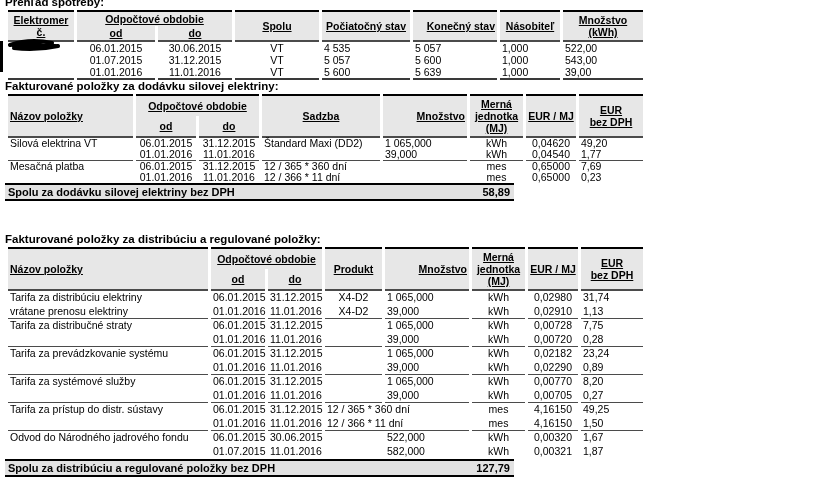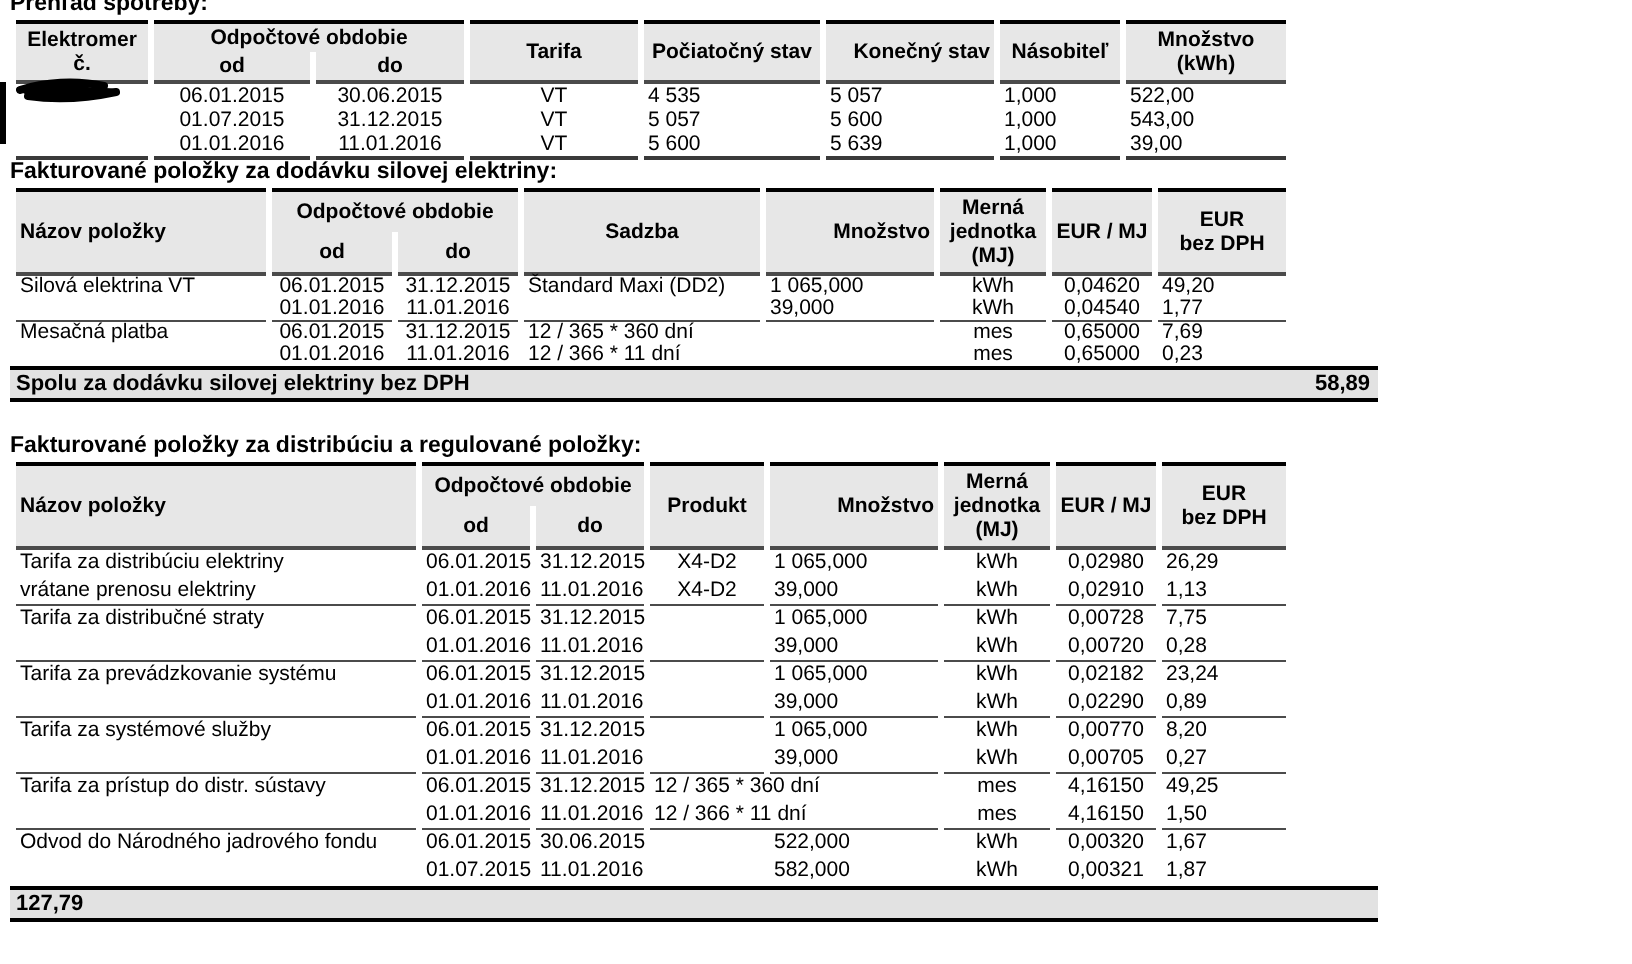--- a/index.html
+++ b/index.html
@@ -6,48 +6,48 @@
   body{
     width:816px;height:482px;overflow:hidden;background:#ffffff;position:relative;
     font-family:"Liberation Sans","DejaVu Sans",sans-serif;color:#000;
   }
   .page{padding-left:5px;position:relative;}
   .section-title{
     font-size:11.5px;font-weight:bold;line-height:12px;margin:0;
   }
   .title-1{margin-top:-4px;}
   .title-2{}
-  .title-3{margin-top:16px;}
+  .title-3{margin-top:32px;}
   table{
     border-collapse:separate;border-spacing:3px 0;table-layout:fixed;
     width:641px;margin-top:2px;font-size:10.5px;
   }
   th{
     background:#e7e7e7;font-weight:bold;font-size:10.5px;line-height:12px;
     padding:1px 2px;vertical-align:middle;text-align:center;
     border-top:2px solid #000;border-bottom:2px solid #4b4b4b;
-    white-space:pre-line;overflow:hidden;
+    white-space:pre-line;overflow:hidden;text-decoration:underline;
   }
   th.h-group{border-bottom:none;vertical-align:middle;text-align:center;}
   th.h-sub{border-top:none;vertical-align:middle;}
   td{
     padding:0 2px;line-height:11px;vertical-align:bottom;overflow:visible;
   }
   .t-distribution td{line-height:13.5px;}
   .t-supply td{line-height:11px;}
   tr.sep td{border-bottom:1px solid #4b4b4b;}
   .t-consumption tbody tr:last-child td{border-bottom:2px solid #3a3a3a;}
   .t-consumption td{padding-top:1px;}
   .a-l{text-align:left;margin-top:28px;}
   .a-c{text-align:center;}
   .a-r{text-align:left;}
   td.nowrap{white-space:nowrap;}
   .t2-head th{height:18px;}
   .total-band{
-    width:684px;box-sizing:border-box;display:flex;justify-content:space-between;
+    width:509px;box-sizing:border-box;display:flex;justify-content:space-between;
     background:#e2e2e2;border-top:2px solid #000;border-bottom:2px solid #000;
     font-weight:bold;font-size:11px;line-height:12px;padding:1px 4px 1px 3px;
   }
   .band-supply{margin-top:0px;}
   .band-dist{margin-top:1px;}
   .redaction{position:absolute;left:8px;top:37px;}
   .edge-bar{position:absolute;left:0;top:41px;width:3px;height:31px;background:#000;}
 </style>
 </head>
 <body>
@@ -65,21 +65,21 @@
       <col style="width:88px">
         <col style="width:84px">
         <col style="width:60px">
         <col style="width:80px">
     </colgroup>
     <thead>
       <tr>
         <th rowspan="2">Elektromer
 č.</th>
         <th colspan="2" class="h-group">Odpočtové obdobie</th>
-        <th rowspan="2">Tarifa</th>
+        <th rowspan="2">Spolu</th>
         <th rowspan="2" style="text-align:center">Počiatočný stav</th>
         <th rowspan="2" style="text-align:right">Konečný stav</th>
         <th rowspan="2">Násobiteľ</th>
         <th rowspan="2">Množstvo (kWh)</th>
       </tr>
       <tr>
         <th class="h-sub">od</th>
         <th class="h-sub">do</th>
       </tr>
     </thead>
@@ -228,21 +228,21 @@
     </thead>
     <tbody>
         <tr>
           <td class="a-l">Tarifa za distribúciu elektriny</td>
           <td class="a-c">06.01.2015</td>
           <td class="a-c">31.12.2015</td>
           <td class="a-c">X4-D2</td>
           <td class="a-r">1 065,000</td>
           <td class="a-c">kWh</td>
           <td class="a-c">0,02980</td>
-          <td class="a-r">26,29</td>
+          <td class="a-r">31,74</td>
         </tr>
         <tr class="sep">
           <td class="a-l">vrátane prenosu elektriny</td>
           <td class="a-c">01.01.2016</td>
           <td class="a-c">11.01.2016</td>
           <td class="a-c">X4-D2</td>
           <td class="a-r">39,000</td>
           <td class="a-c">kWh</td>
           <td class="a-c">0,02910</td>
           <td class="a-r">1,13</td>
@@ -342,20 +342,21 @@
           <td class="a-c"></td>
           <td class="a-r">582,000</td>
           <td class="a-c">kWh</td>
           <td class="a-c">0,00321</td>
           <td class="a-r">1,87</td>
         </tr>
       </tbody>
   </table>
 
   <div class="total-band band-dist">
+    <span>Spolu za distribúciu a regulované položky bez DPH</span>
     <span>127,79</span>
   </div>
 
 </div>
 
 <svg class="redaction" width="56" height="15" viewBox="0 0 56 15">
   <path d="M3 9 C10 3 22 2 30 5 C38 8 46 6 52 8 C44 12 30 13 20 11 C12 10 6 12 3 9 Z" fill="#000"></path>
   <path d="M2 8 C14 4 30 3 44 6 M6 11 C20 13 36 12 50 9" stroke="#000" stroke-width="4" fill="none" stroke-linecap="round"></path>
 </svg>
 

